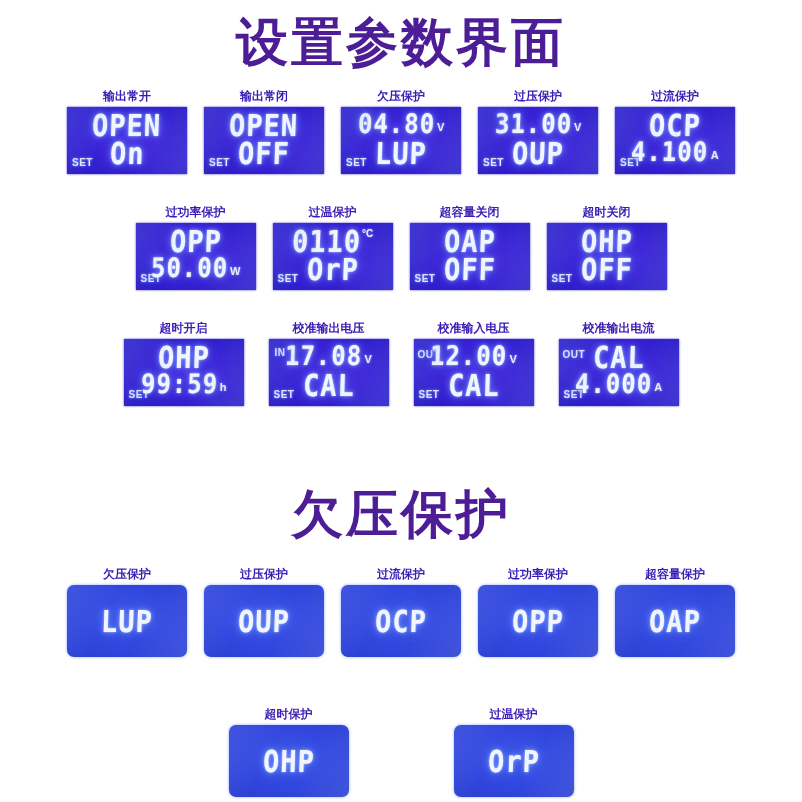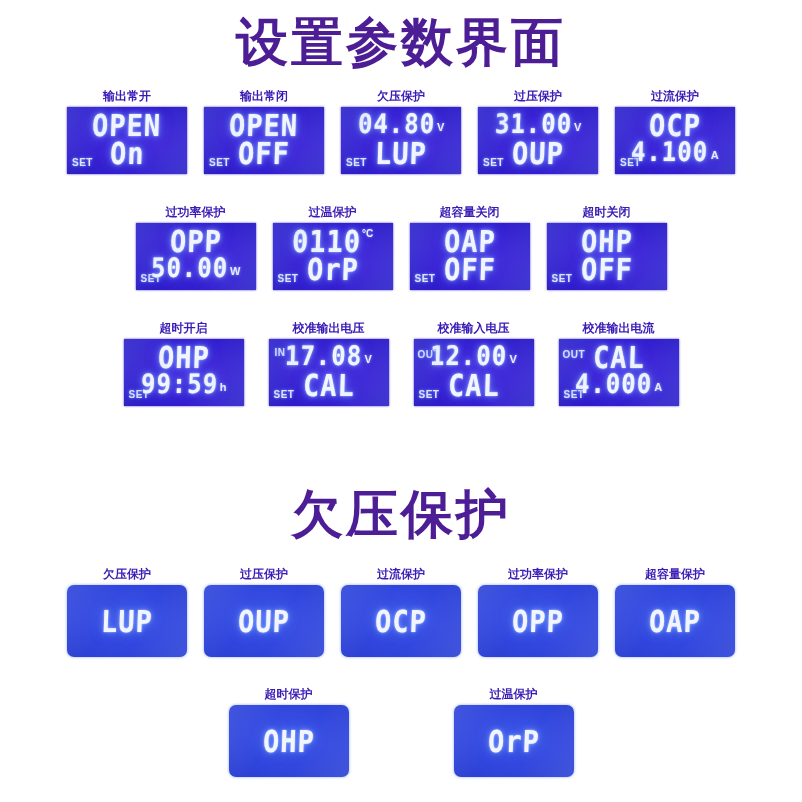--- a/index.html
+++ b/index.html
@@ -358,21 +358,21 @@
     </div>
     <div class="cell">
       <div class="cell-label">超容量保护</div>
       <div class="lcd prot">
         <div class="lcd-line line-single">
           <span class="seg">OAP</span>
         </div>
       </div>
     </div>
   </div>
-<div class="row" id="row-p2" style="top:688px; gap:105px;">
+<div class="row" id="row-p2" style="top:708px; gap:105px;">
     <div class="cell">
       <div class="cell-label">超时保护</div>
       <div class="lcd prot">
         <div class="lcd-line line-single">
           <span class="seg">OHP</span>
         </div>
       </div>
     </div>
     <div class="cell">
       <div class="cell-label">过温保护</div>

